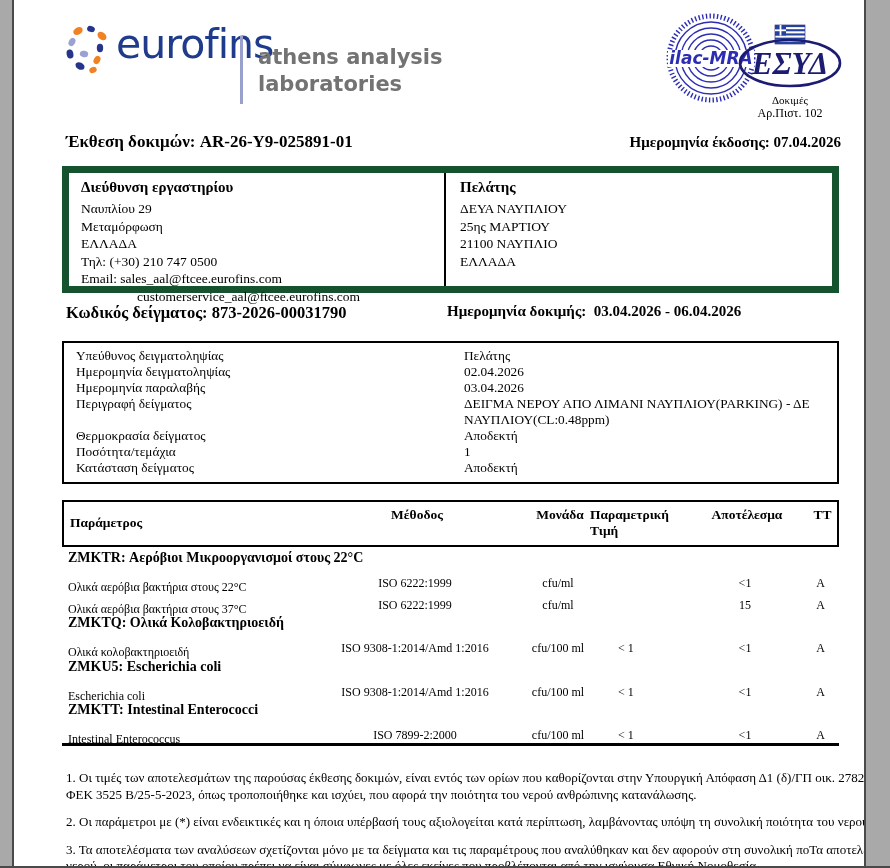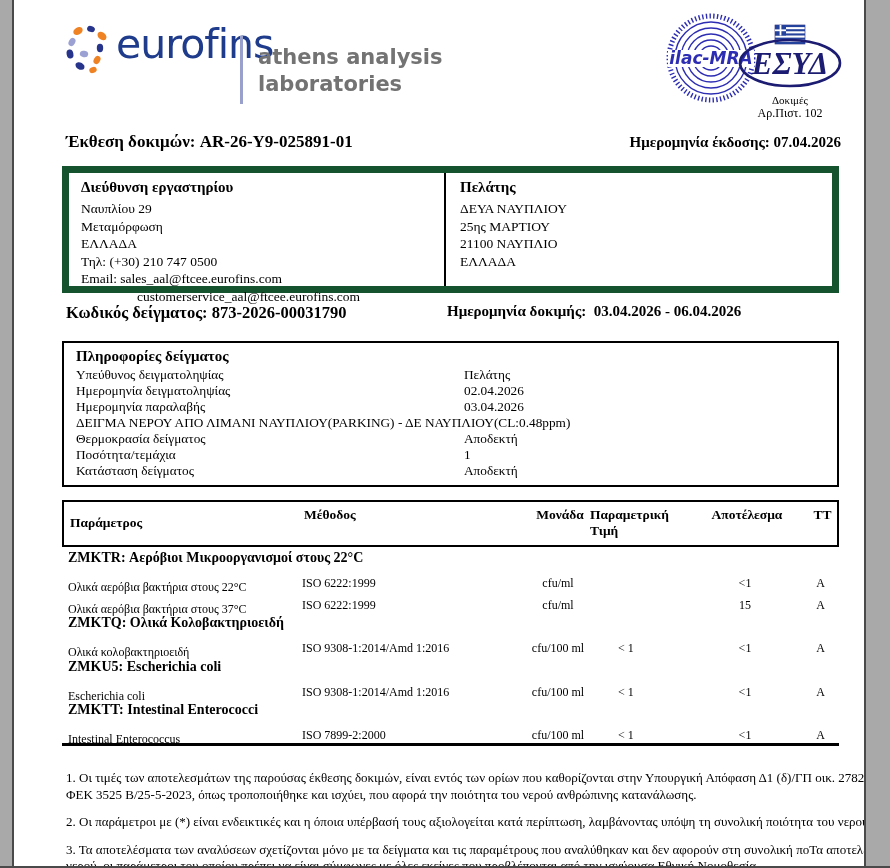--- a/index.html
+++ b/index.html
@@ -57,21 +57,21 @@
   .thead { border:2px solid #000; display:grid;
            grid-template-columns:238px 228px 60px 100px 114px 37px;
            padding:5px 0 6px 0; }
   .th { font-size:13.5px; font-weight:bold; line-height:16px; }
   .trow { display:grid; grid-template-columns:238px 228px 60px 100px 114px 37px;
           height:21.5px; line-height:21.5px; align-items:center; }
   .trow.group { font-weight:bold; font-size:14px; height:22px; line-height:22px; }
   .trow.group .gcell { grid-column:1 / -1; padding-left:6px; }
   .cell { font-size:12px; white-space:nowrap; }
   .c1 { padding-left:6px;margin-top:8px; }
-  .c2 { padding-left:2px; }
+  .c2 { padding-left:2px;text-align:center; }
   .c3 { text-align:center; }
   .c4 { padding-left:30px; }
   .c5 { text-align:center; }
   .c6 { text-align:center; }
   .th.c1 { padding-left:6px; }
   .th.c4 { padding-left:0; }
   .thead .c3 { text-align:center; }
 
   
   .notes { position:absolute; left:52px; top:770px; width:801px; }
@@ -162,34 +162,34 @@
         <div class="addr-line">ΕΛΛΑΔΑ</div>
       </div>
     </div>
 
     <div class="code-row">
       <div class="sample-code">Κωδικός δείγματος: 873-2026-00031790</div>
       <div class="test-date">Ημερομηνία δοκιμής:  03.04.2026 - 06.04.2026</div>
     </div>
 
     <div class="box2">
-      <div class="box2-title">Πληροφορίες δείγματος</div>
       <div class="info-row">
         <div class="info-label">Υπεύθυνος δειγματοληψίας</div>
         <div class="info-value">Πελάτης</div>
       </div>
       <div class="info-row">
         <div class="info-label">Ημερομηνία δειγματοληψίας</div>
         <div class="info-value">02.04.2026</div>
       </div>
       <div class="info-row">
         <div class="info-label">Ημερομηνία παραλαβής</div>
         <div class="info-value">03.04.2026</div>
       </div>
       <div class="info-row">
+        <div class="info-label">Περιγραφή δείγματος</div>
         <div class="info-value">ΔΕΙΓΜΑ ΝΕΡΟΥ ΑΠΟ ΛΙΜΑΝΙ ΝΑΥΠΛΙΟΥ(PARKING) - ΔΕ ΝΑΥΠΛΙΟΥ(CL:0.48ppm)</div>
       </div>
       <div class="info-row">
         <div class="info-label">Θερμοκρασία δείγματος</div>
         <div class="info-value">Αποδεκτή</div>
       </div>
       <div class="info-row">
         <div class="info-label">Ποσότητα/τεμάχια</div>
         <div class="info-value">1</div>
       </div>

